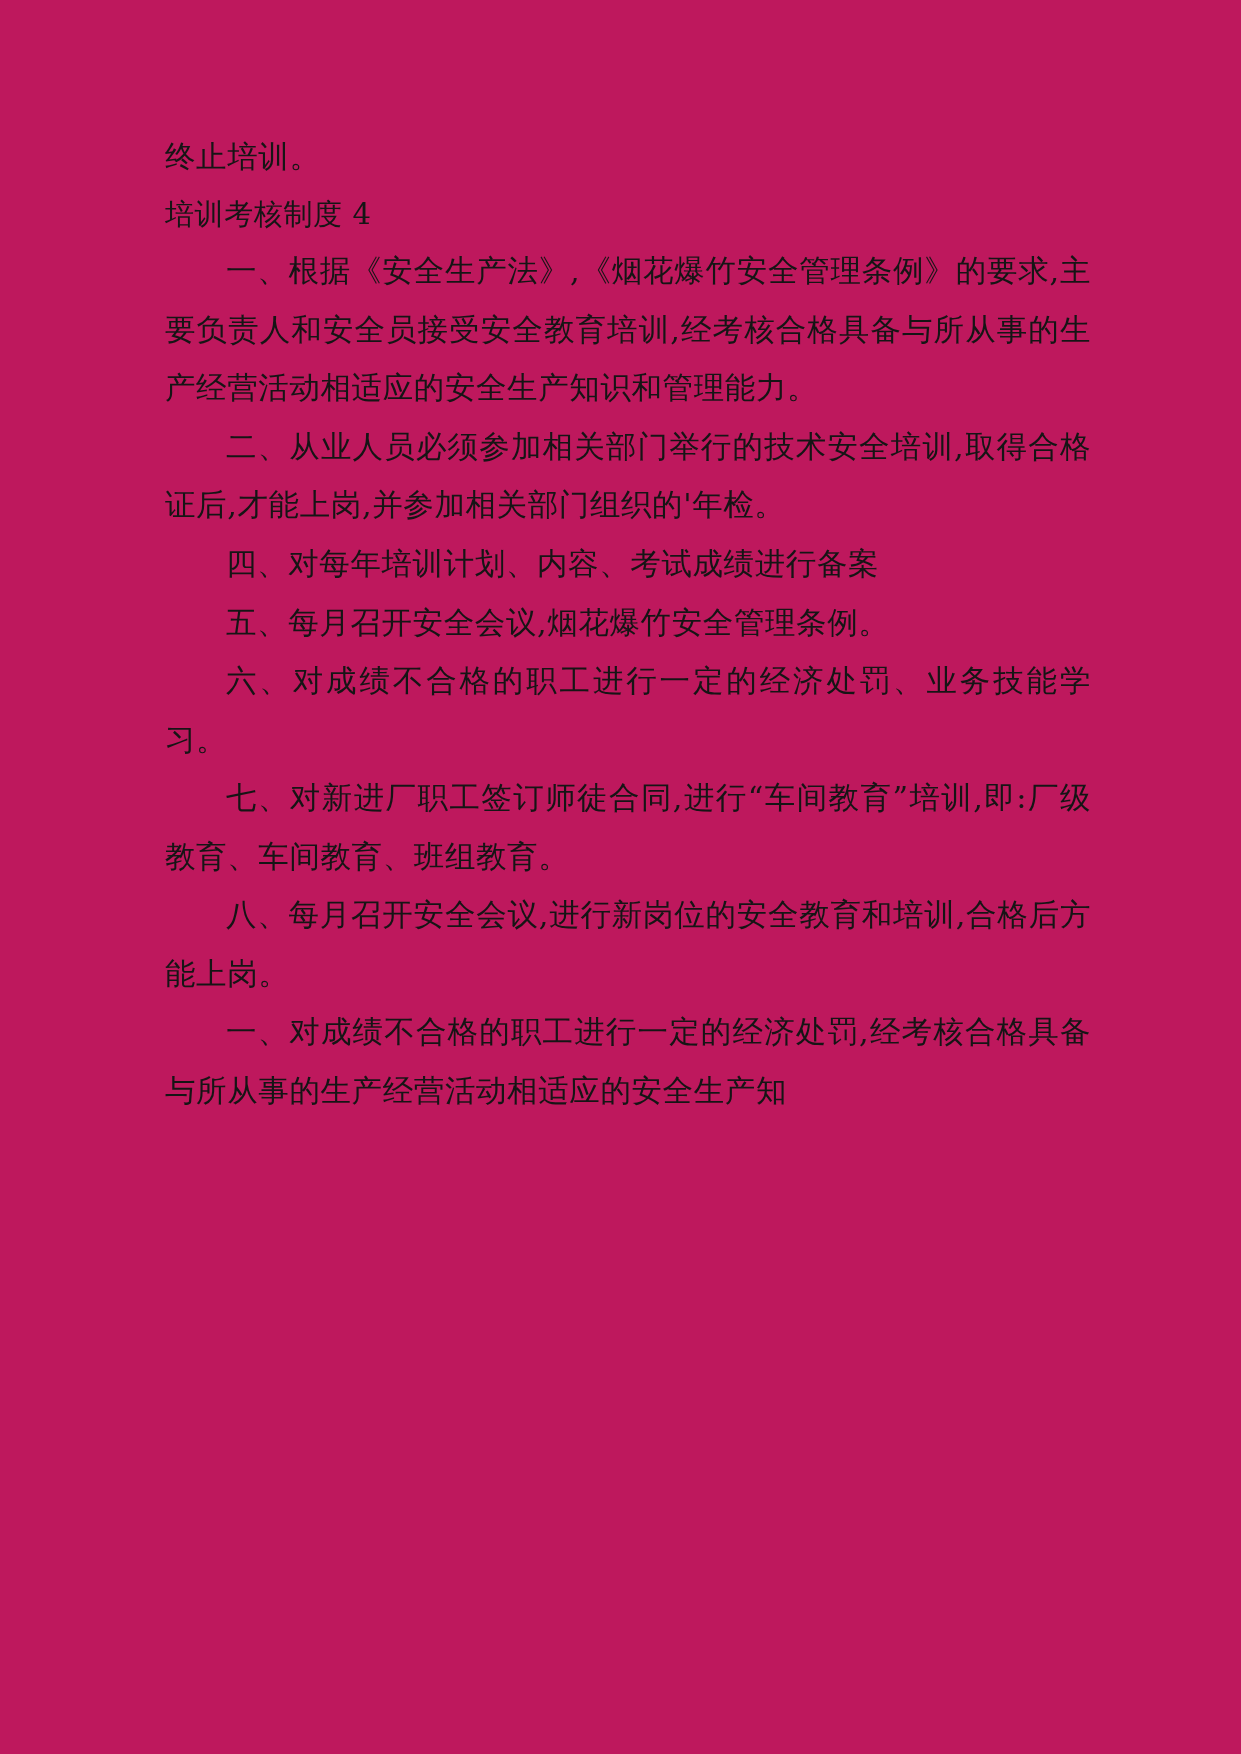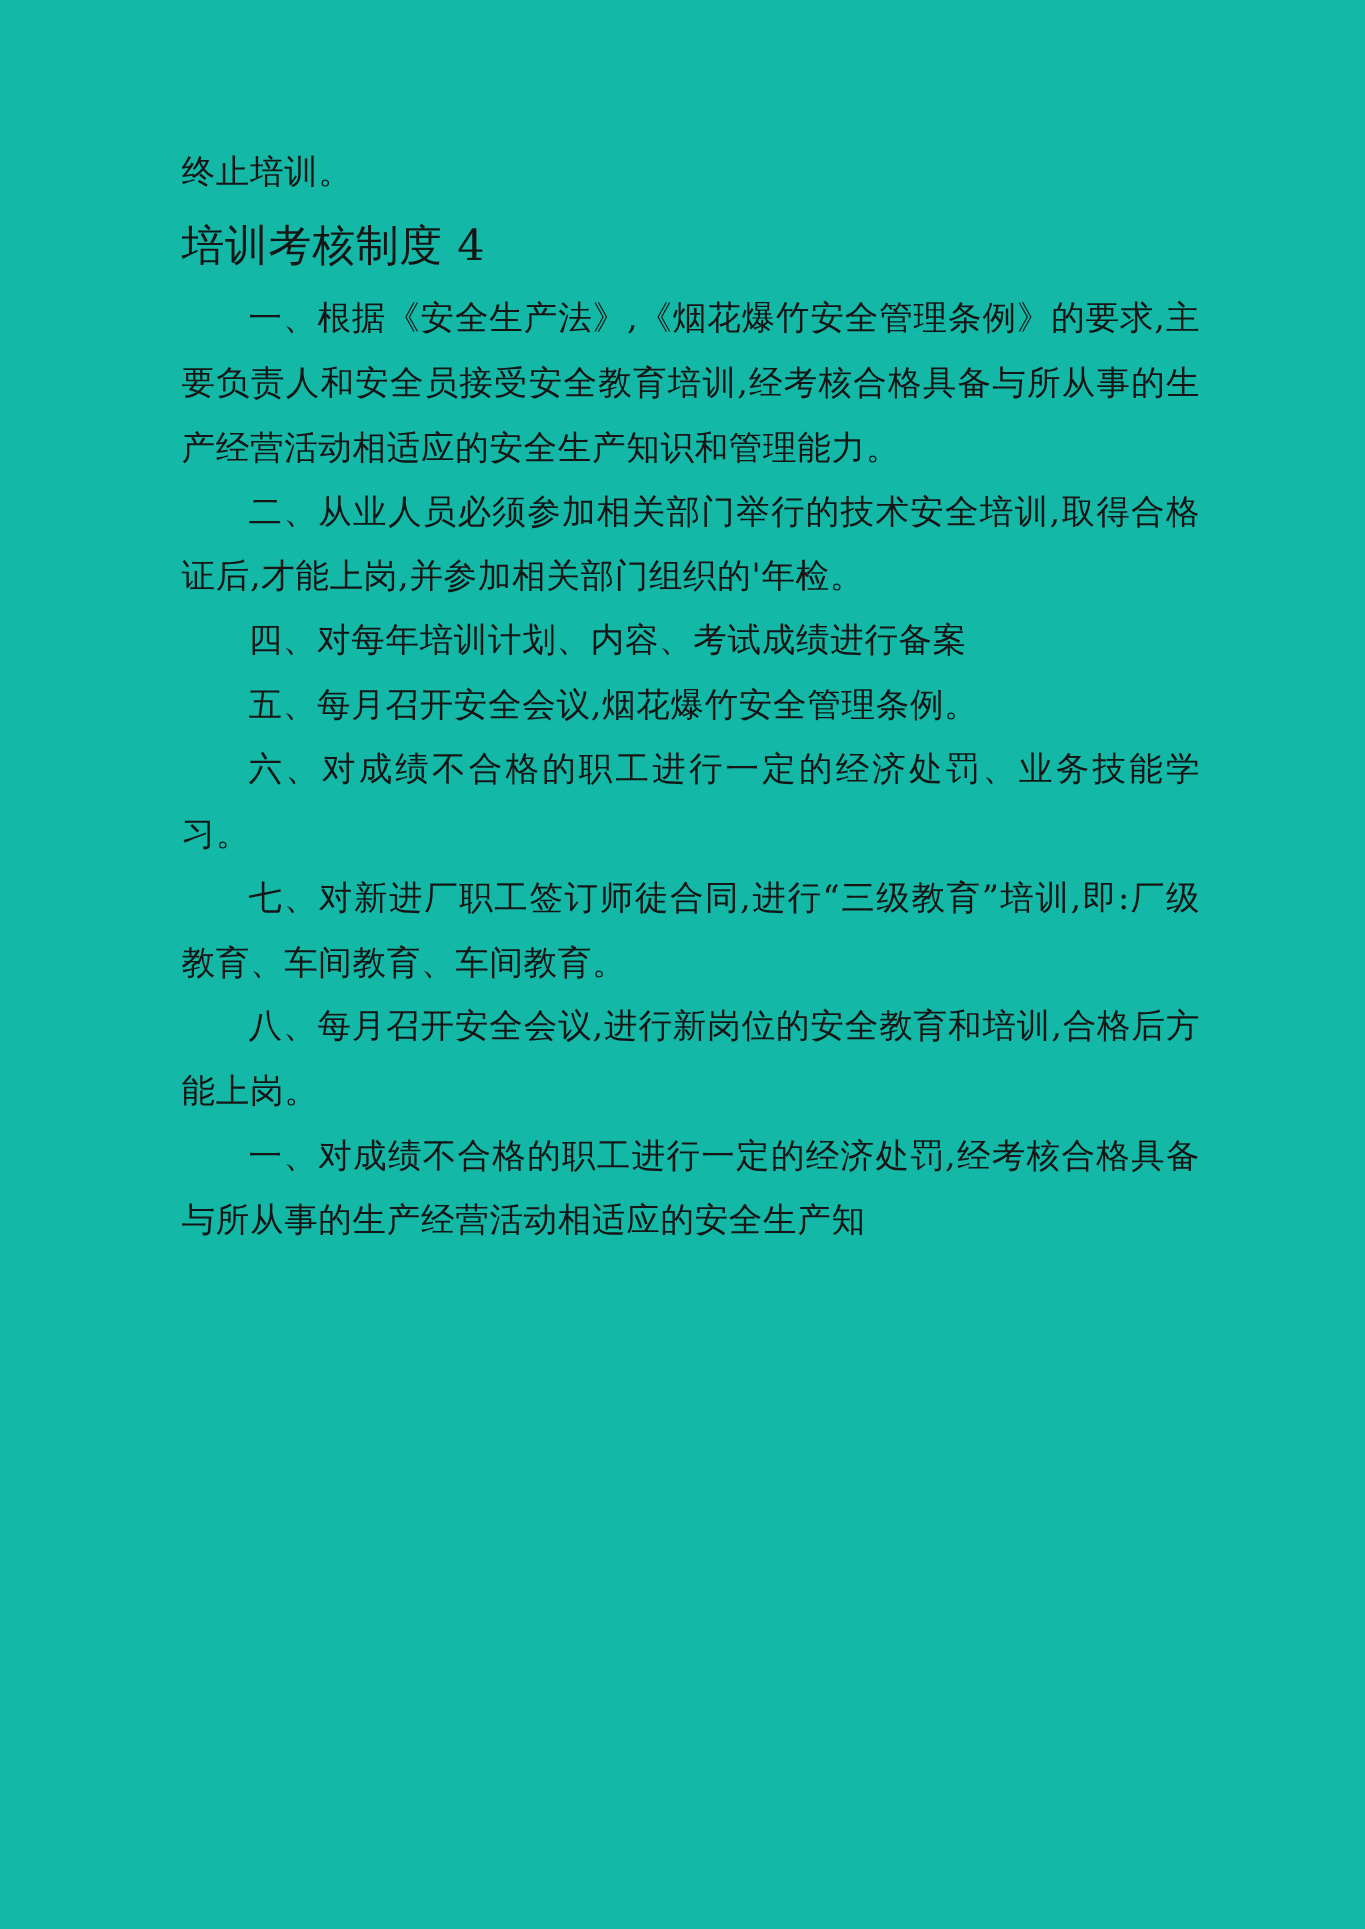--- a/index.html
+++ b/index.html
@@ -10,21 +10,21 @@
   body {
     width: 1241px;
     height: 1754px;
     font-family: "DejaVu Serif", "Liberation Serif", serif;
     color: #1a1a1a;
   }
   .page {
     position: relative;
     width: 1241px;
     height: 1754px;
-    background: #14b8a6;
+    background: #be185d;
     box-sizing: border-box;
     padding: 128px 150px 0 165px;
   }
   .doc-body {
     font-size: 30.5px;
     line-height: 1.92;
     letter-spacing: 0.6px;
     text-align: justify;
     text-justify: inter-ideograph;
     color: #151515;
@@ -33,21 +33,21 @@
     margin: 0;
     text-indent: 0;
     white-space: normal;
   }
   .para.indent {
     text-indent: 2em;
   }
   .heading {
     margin: 0;
     text-indent: 0;
-    font-size: 39px;
+    font-size: 29px;
     letter-spacing: 0.6px;
   }
 </style>
 </head>
 <body>
 
 <div class="page">
   <div class="doc-body">
 
     <p class="para">终止培训。</p>
@@ -58,21 +58,21 @@
 
     <p class="para indent">二、从业人员必须参加相关部门举行的技术安全培训,取得合格证后,才能上岗,并参加相关部门组织的'年检。</p>
 
 
     <p class="para indent">四、对每年培训计划、内容、考试成绩进行备案</p>
 
     <p class="para indent">五、每月召开安全会议,烟花爆竹安全管理条例。</p>
 
     <p class="para indent">六、对成绩不合格的职工进行一定的经济处罚、业务技能学习。</p>
 
-    <p class="para indent">七、对新进厂职工签订师徒合同,进行“三级教育”培训,即:厂级教育、车间教育、车间教育。</p>
+    <p class="para indent">七、对新进厂职工签订师徒合同,进行“车间教育”培训,即:厂级教育、车间教育、班组教育。</p>
 
     <p class="para indent">八、每月召开安全会议,进行新岗位的安全教育和培训,合格后方能上岗。</p>
 
 
     <p class="para indent">一、对成绩不合格的职工进行一定的经济处罚,经考核合格具备与所从事的生产经营活动相适应的安全生产知</p>
 
   </div>
 </div>
 
 </body></html>

